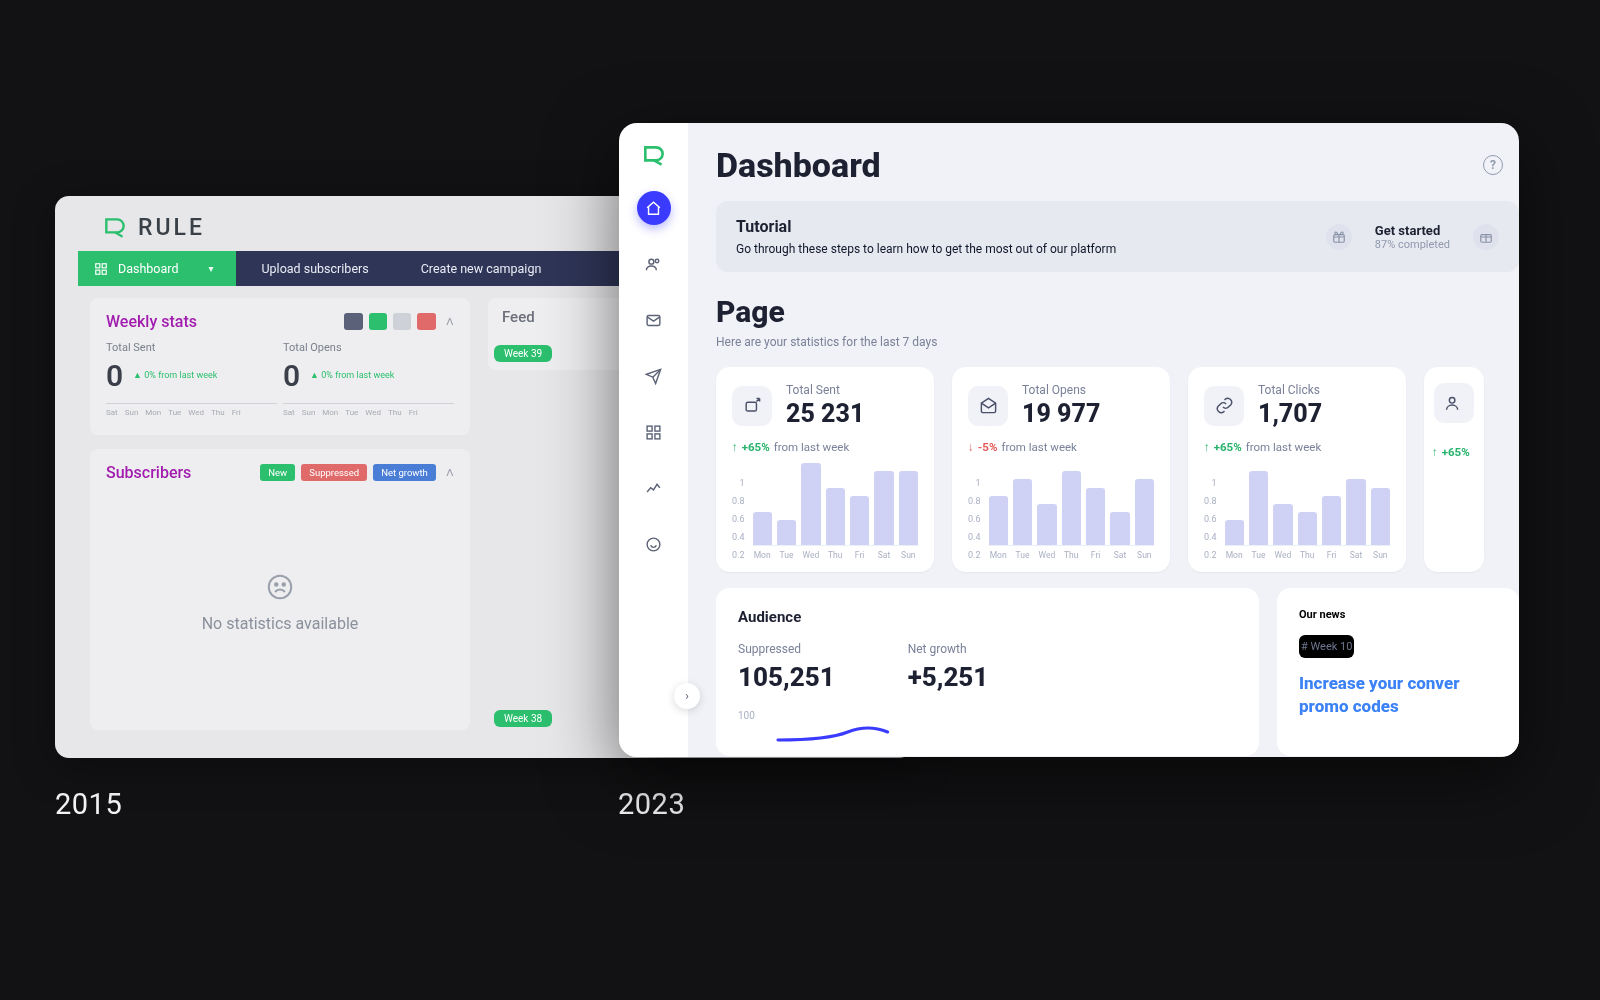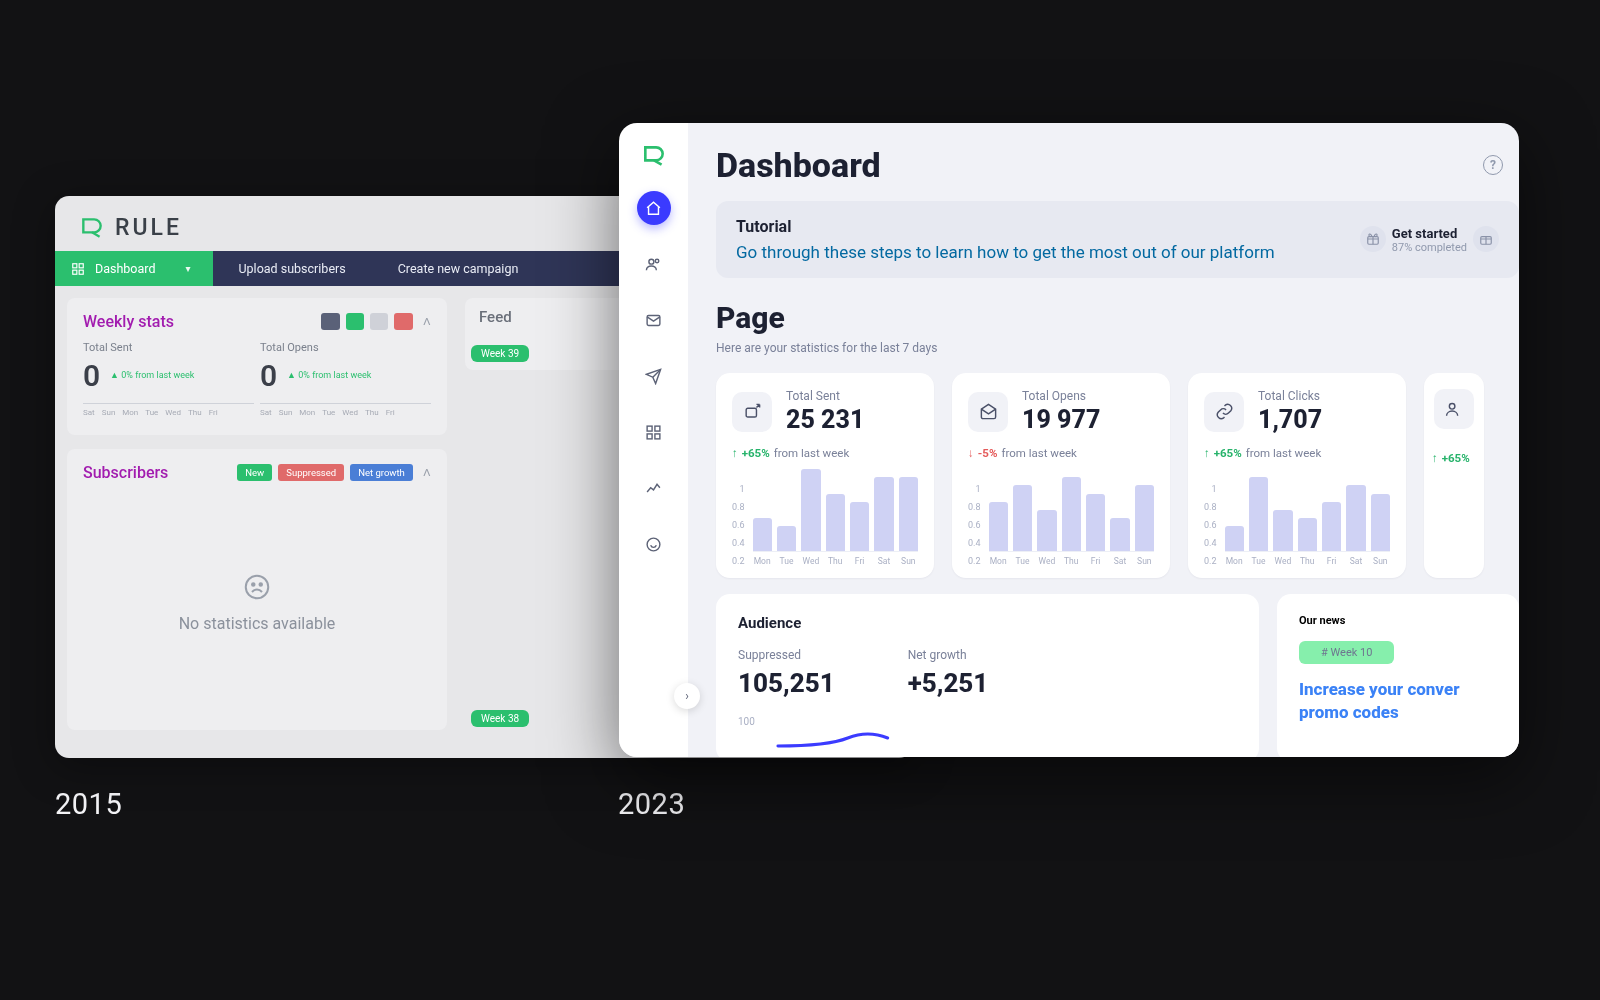--- a/index.html
+++ b/index.html
@@ -25,20 +25,21 @@
 
   
   .old-window {
     position: absolute;
     left: 55px; top: 196px;
     width: 858px; height: 562px;
     background: #e7e7e9;
     border-radius: 14px;
     overflow: hidden;
     box-shadow: 0 8px 40px rgba(0,0,0,.35);
+    padding-left: 23px;
   }
   .old-header {
     display: flex; align-items: center;
     gap: 10px;
     padding: 18px 24px 10px 24px;
   }
   .old-logo-mark {
     width: 26px; height: 26px;
     display: inline-flex; align-items: center; justify-content: center;
   }
@@ -197,24 +198,24 @@
     margin-top: 16px;
     background:#e7e9f1; border-radius:12px;
     padding: 16px 20px;
     display:flex; justify-content:space-between; align-items:center;
     gap:20px;
   }
   .tutorial .t-left .t-title {
     font-size:16px; font-weight:700; color:#1d2132; margin-bottom:6px;
   }
   .tutorial .t-left .t-sub {
-    font-size:17px; color:#0369a1;
+    font-size:12px; color:#0f172a;
   }
   .tutorial .t-right {
-    display:flex; align-items:flex-start; gap:6px;
+    display:flex; align-items:center; gap:23px;
   }
   .gift-ic {
     width:26px; height:26px; border-radius:50%;
     background:#dfe2ed; display:flex; align-items:center; justify-content:center;
     color:#8a92a8;
   }
   .gs-title { font-size:13px; font-weight:700; color:#1d2132; }
   .gs-sub { font-size:11px; color:#9099ad; }
 
   .page-head { margin-top: 22px; }
@@ -280,22 +281,22 @@
   .aud-grid .lbl { font-size:12px; color:#7a8199; margin-bottom:6px;}
   .aud-grid .val { font-size:26px; font-weight:800; color:#1d2132;}
   .aud-line { position:relative; height:38px; margin-top:18px;}
   .aud-100 { position:absolute; left:0; top:0; font-size:10px; color:#aab0c4;}
 
   .news {
     flex:1; background:#fff; border-radius:14px; padding:20px 22px 8px; min-width:170px;
   }
   .news h3 { font-size:11px; font-weight:700; color:#000000; margin-bottom:14px;}
   .news .wk {
-    display:inline-block; background:#86efac; color:#6e7690;
-    font-size:11px; padding:5px 22px; border-radius:6px; margin-bottom:14px;
+    display:inline-block; background:#000000; color:#6e7690;
+    font-size:11px; padding:5px 2px; border-radius:6px; margin-bottom:14px;
   }
   .news .headline {
     font-size:17px; font-weight:800; color:#3b82f6; line-height:1.35;
     white-space:nowrap; overflow:hidden;
   }
 
 </style>
 </head>
 <body>
 

